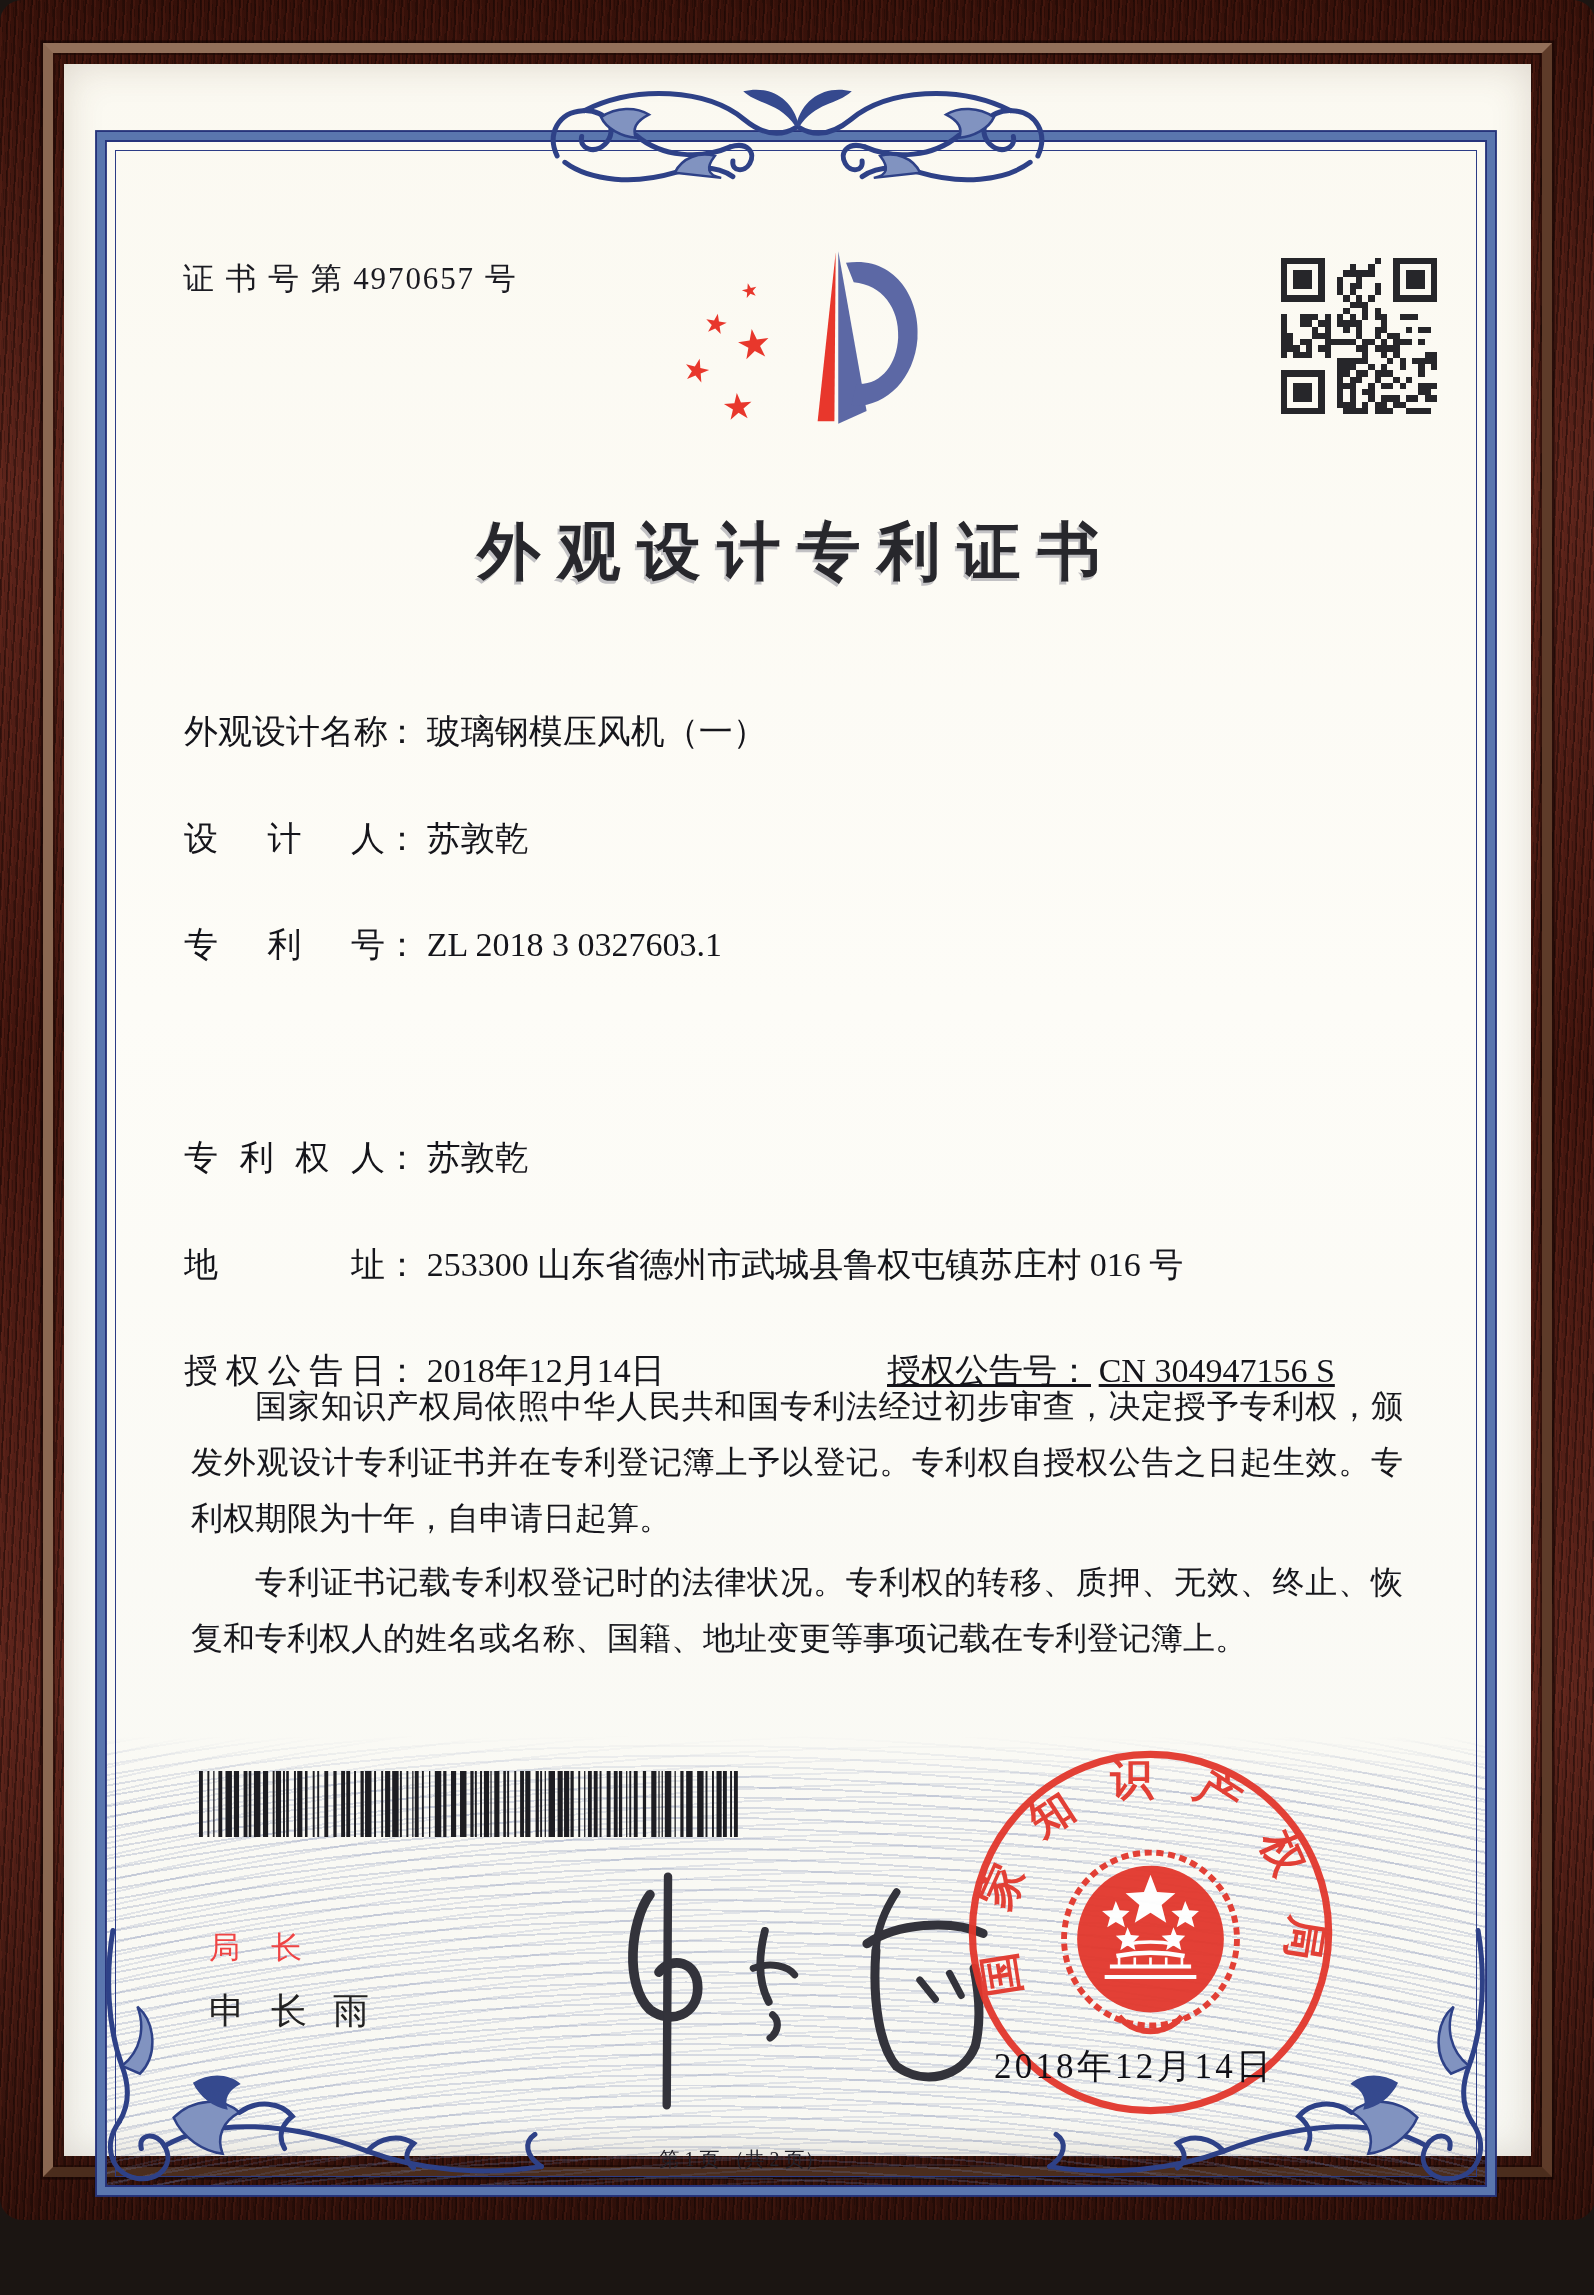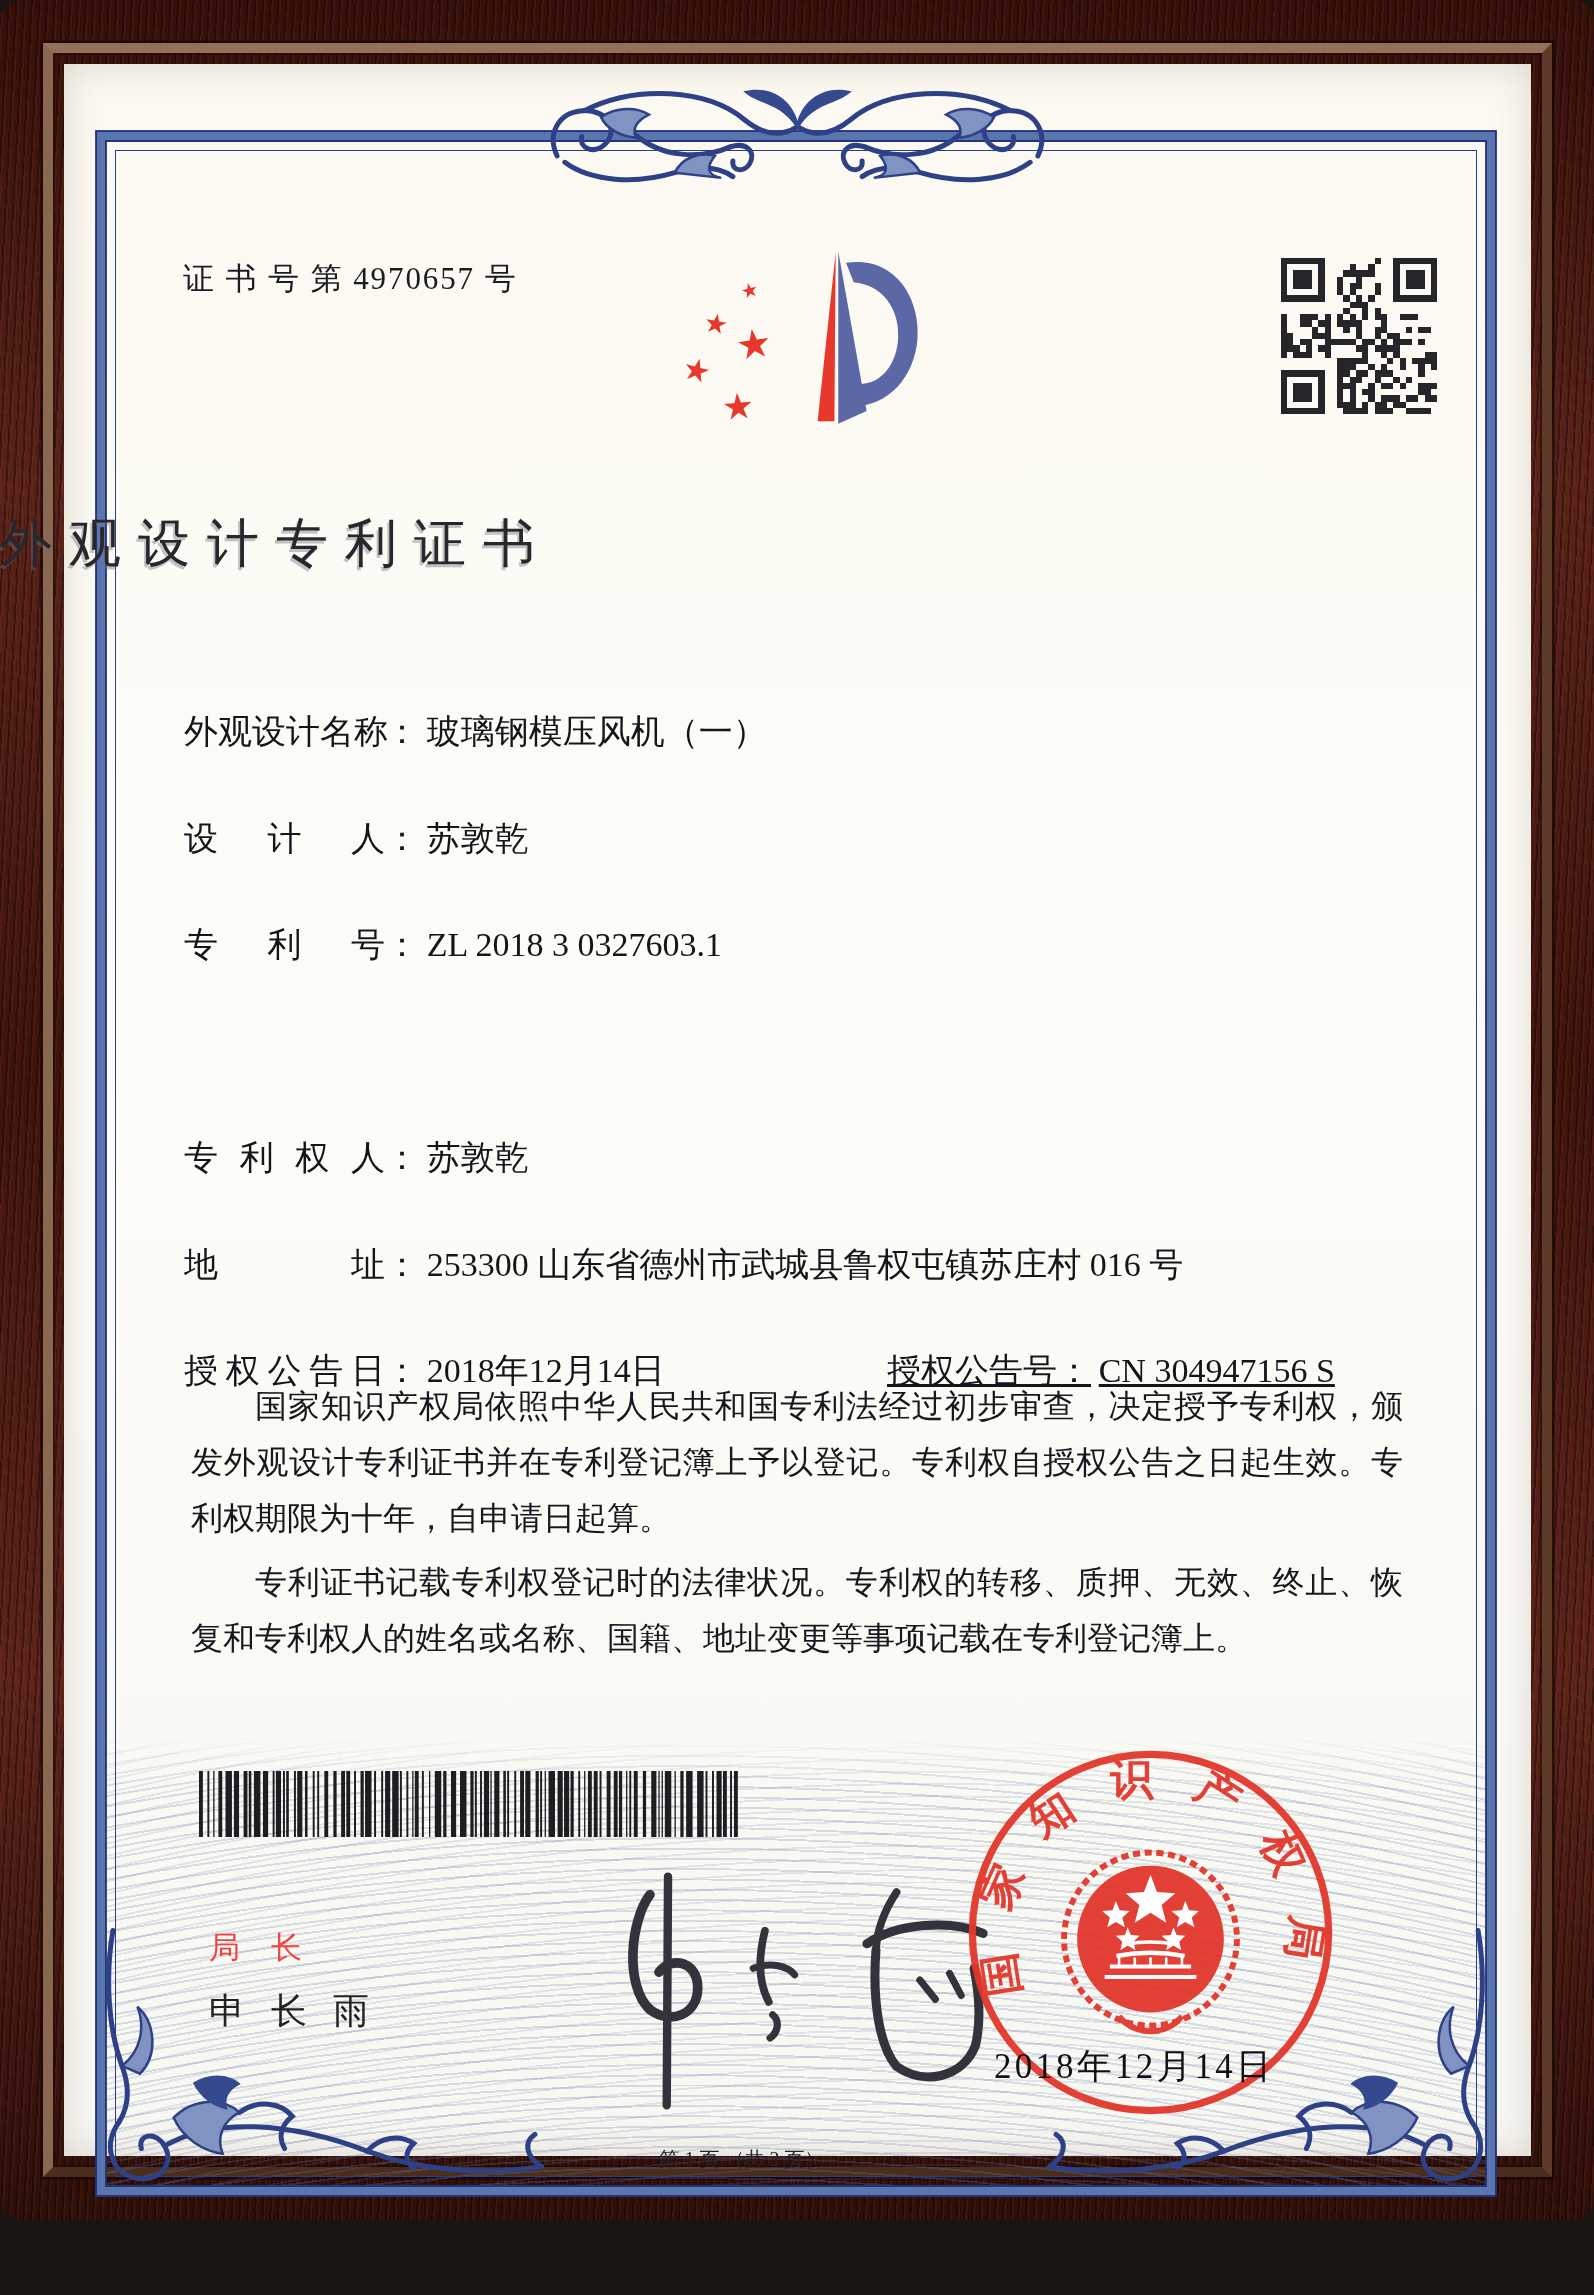--- a/index.html
+++ b/index.html
@@ -35,22 +35,22 @@
   .orn path{vector-effect:non-scaling-stroke;}
   .orn .st{fill:none;stroke:#2e4187;stroke-width:5;stroke-linecap:round;}
   .orn .f1{fill:#35498e;stroke:none;}
   .orn .f2{fill:#8193c0;stroke:#2e4187;stroke-width:2.5;}
   
   .certno{position:absolute;left:183px;top:258px;font-size:31px;letter-spacing:1.9px;color:#1b1b22;}
   .logo{position:absolute;left:682px;top:247px;width:240px;height:195px;}
   .logo .star{position:absolute;color:var(--logo-red,#e8372c);line-height:1;
     font-family:"DejaVu Sans",sans-serif;}
   .qr{position:absolute;left:1281px;top:258px;width:156px;height:156px;}
-  .title{position:absolute;left:0;top:509px;width:100%;text-align:left;
-    font-size:52px;font-weight:400;letter-spacing:17px;color:#27272c;
+  .title{position:absolute;left:0;top:509px;width:100%;text-align:center;
+    font-size:63px;font-weight:700;letter-spacing:17px;color:#27272c;
     text-shadow:-1.9px 2.6px 0 rgba(115,115,128,.42);}
   
   .row{position:absolute;left:184px;font-size:34px;white-space:nowrap;color:#15151b;}
   .flabel{display:inline-block;width:201px;text-align:justify;text-align-last:justify;font-family:Liberation Mono, monospace;}
   .fval{margin-left:7.7px;}
   .grant2{position:absolute;left:703px;top:0;text-decoration:underline;}
   
   .paras{position:absolute;left:183px;top:1370px;width:1228px;font-size:32px;
     line-height:56px;text-align:justify;color:#17171d;}
   .paras p{margin:8px;text-indent:2em;}

